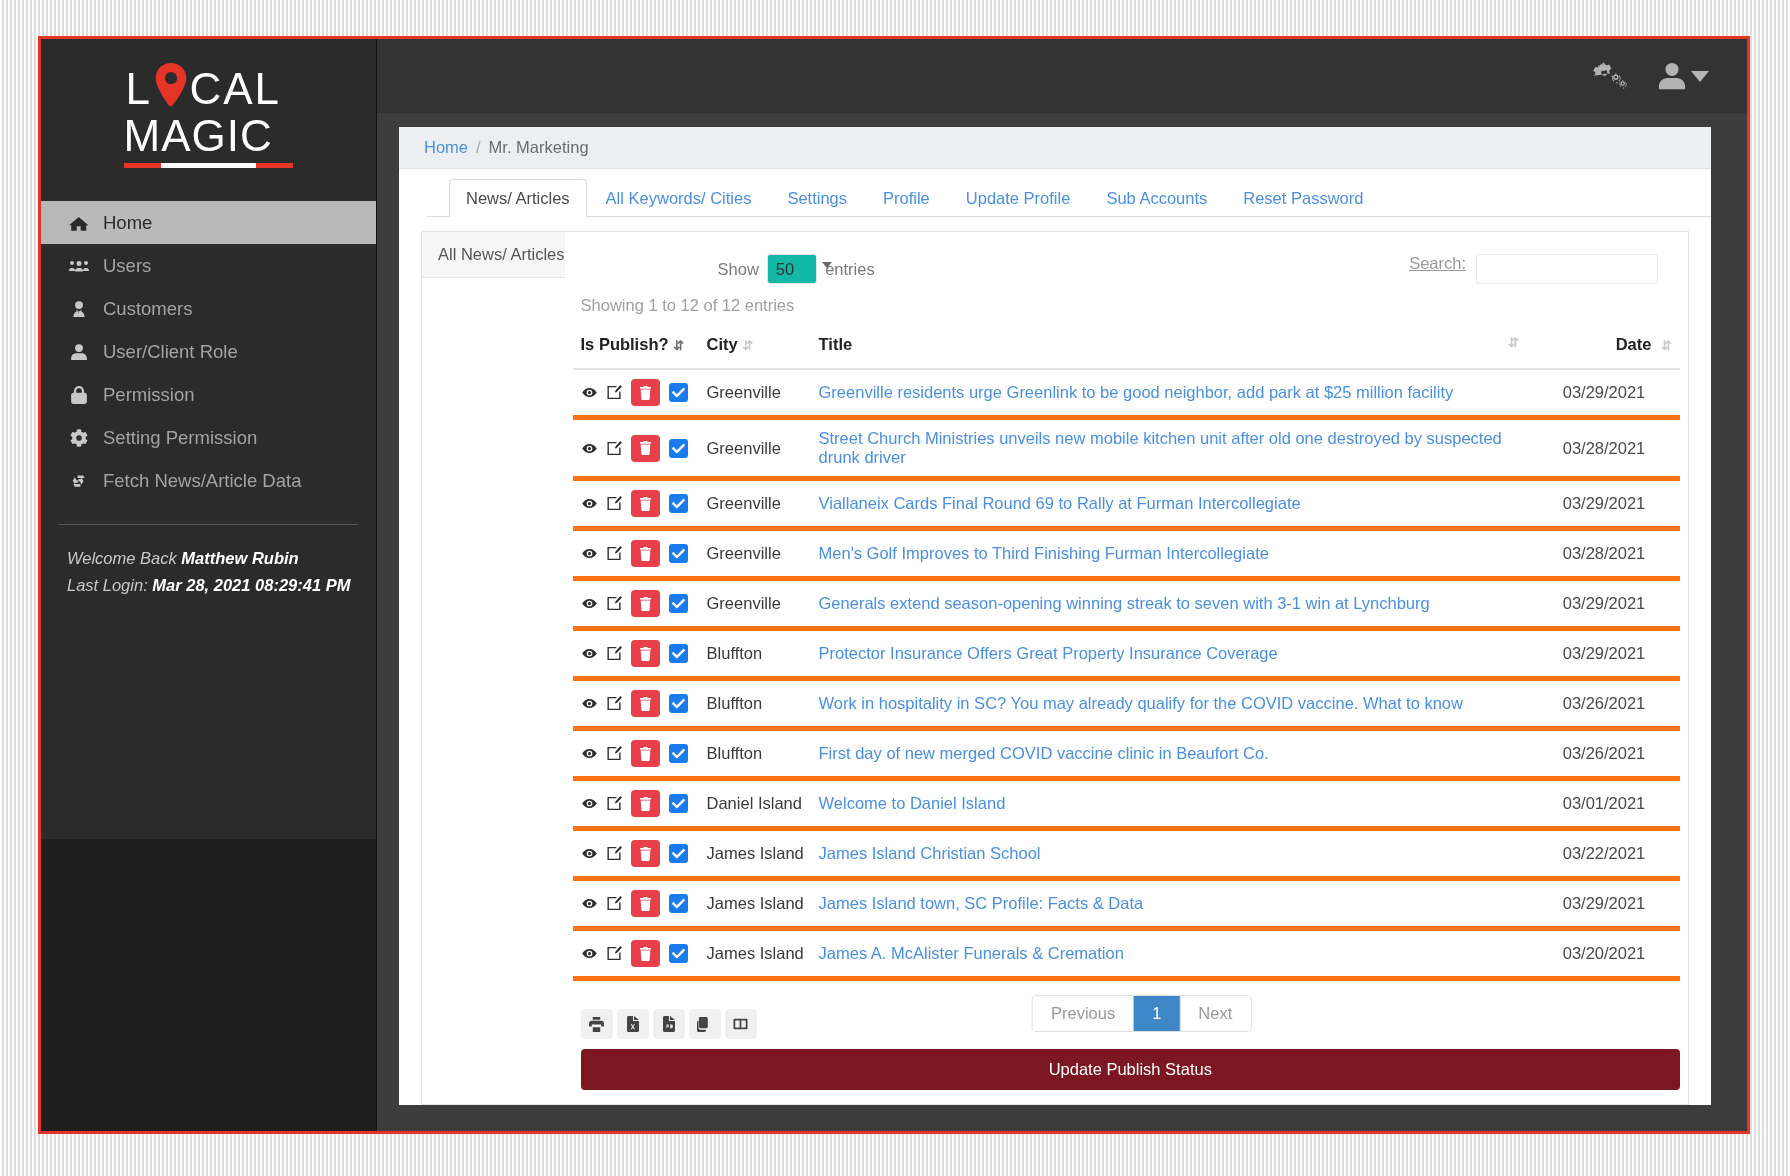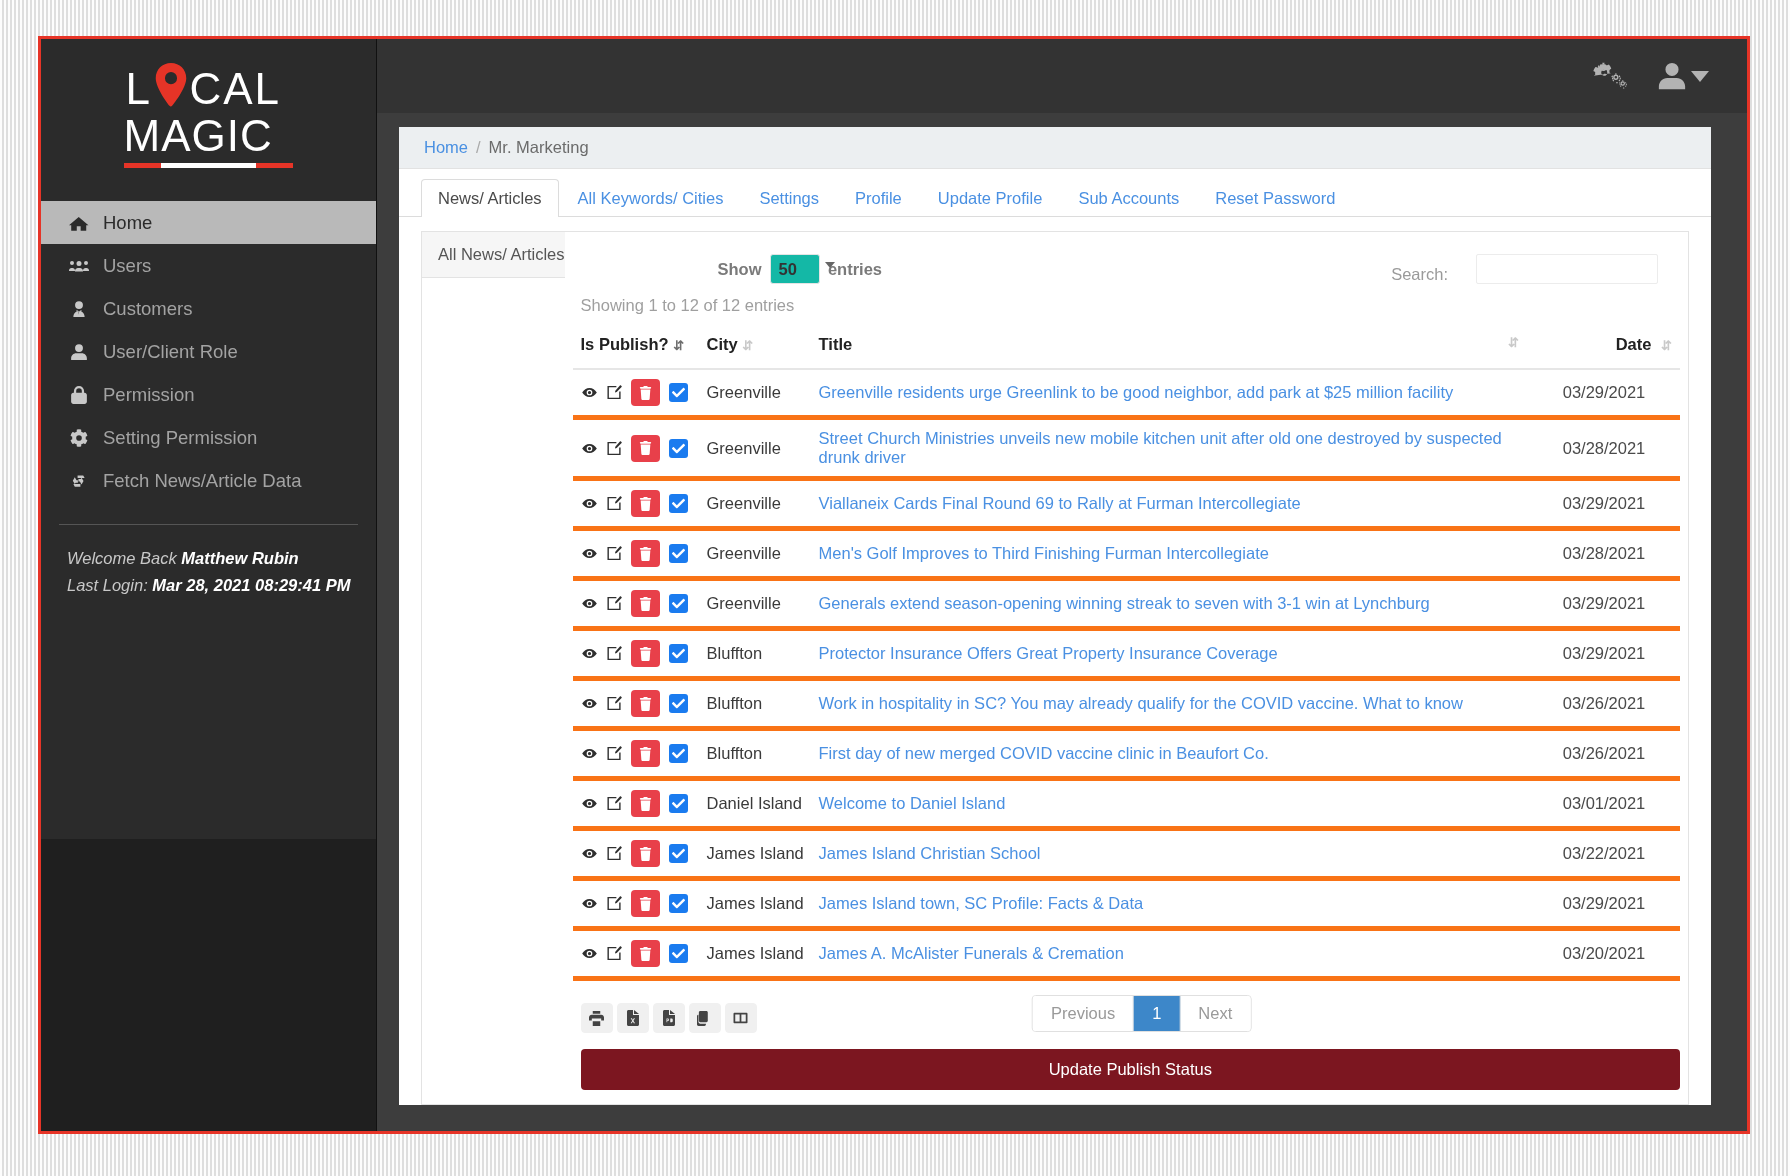--- a/index.html
+++ b/index.html
@@ -127,20 +127,21 @@
     border-bottom: 1px solid #e2e2e2;
   }
   .breadcrumb a { color: #4a90e2; text-decoration: none; cursor: pointer; }
   .breadcrumb .sep { margin: 0 8px; color: #aaa; }
 
   .tabs {
     display: flex; align-items: flex-end;
     padding: 10px 0 0 22px;
     border-bottom: 1px solid #dcdcdc;
     gap: 2px;
+    margin-left: 28px;
   }
   .tab {
     padding: 9px 16px 9px 16px;
     font-size: 16.5px; color: #4a90e2; cursor: pointer;
     border: 1px solid transparent; border-bottom: none;
     border-radius: 4px 4px 0 0;
     margin-bottom: -1px;
   }
   .tab.active {
     color: #4a4a4a; background: #fff;
@@ -152,39 +153,39 @@
     background: #f6f6f6; border-bottom: 1px solid #e3e3e3;
     height: 46px; display: flex; align-items: center;
     padding-left: 16px; font-size: 16.5px; color: #555;
   }
   .panel-body { padding: 16px 8px 10px 8px; flex: 1; display: flex; flex-direction: column; }
 
   .dt-top { display: flex; align-items: center; position: relative; height: 44px; padding: 0 8px; }
   .dt-length {
     position: absolute; left: 145px; top: 6px;
     font-size: 16.5px; color: #7a7a7a;
-    display: flex; align-items: center; gap: 8px; font-weight: bold;
+    display: flex; align-items: center; gap: 8px;
   }
   .len-select {
     border: 1px solid #e4e4e4; border-radius: 3px;
     height: 30px; padding: 0 22px 0 8px;
     font-size: 16.5px; color: #333; background: #14b8a6;
     position: relative; display: inline-flex; align-items: center;
     cursor: pointer;
   }
   .len-select .chev {
     position: absolute; right: -16px; top: 7px;
     width: 0; height: 0;
     border-left: 5px solid transparent; border-right: 5px solid transparent;
     border-top: 6px solid #666;
   }
   .dt-filter {
     position: absolute; right: 22px; top: 6px;
     font-size: 16.5px; color: #9a9a9a;
-    display: flex; align-items: flex-end; gap: 28px;
+    display: flex; align-items: flex-start; gap: 10px; text-decoration: underline;
   }
   .search-box {
     width: 182px; height: 30px;
     border: 1px solid #ececec; border-radius: 2px;
     background: #fff;
   }
 
   .dt-info { font-size: 16.5px; color: #9f9f9f; padding: 4px 0 10px 8px; }
 
   table { width: 100%; border-collapse: collapse; }
@@ -220,21 +221,21 @@
     cursor: pointer;
   }
   .btn-del svg { fill: #fff; width: 13px; height: 14px; }
   .chk {
     width: 19px; height: 19px; border-radius: 3px;
     background: #1a7bef; display: inline-flex;
     align-items: center; justify-content: center; cursor: pointer;
   }
   .chk svg { fill: #fff; width: 13px; height: 13px; }
 
-  .dt-bottom { display: flex; align-items: center; position: relative; padding: 16px 8px 0 8px; height: 58px; }
+  .dt-bottom { display: flex; align-items: flex-end; position: relative; padding: 16px 8px 0 8px; height: 58px; }
   .export-group { display: flex; gap: 4px; }
   .exp-btn {
     width: 32px; height: 30px; background: #f0f0f0;
     border: 1px solid #f0f0f0; border-radius: 4px;
     display: inline-flex; align-items: center; justify-content: center;
     cursor: pointer;
   }
   .exp-btn svg { fill: #444; }
   .pager {
     position: absolute; left: 50%; transform: translateX(-43%);

